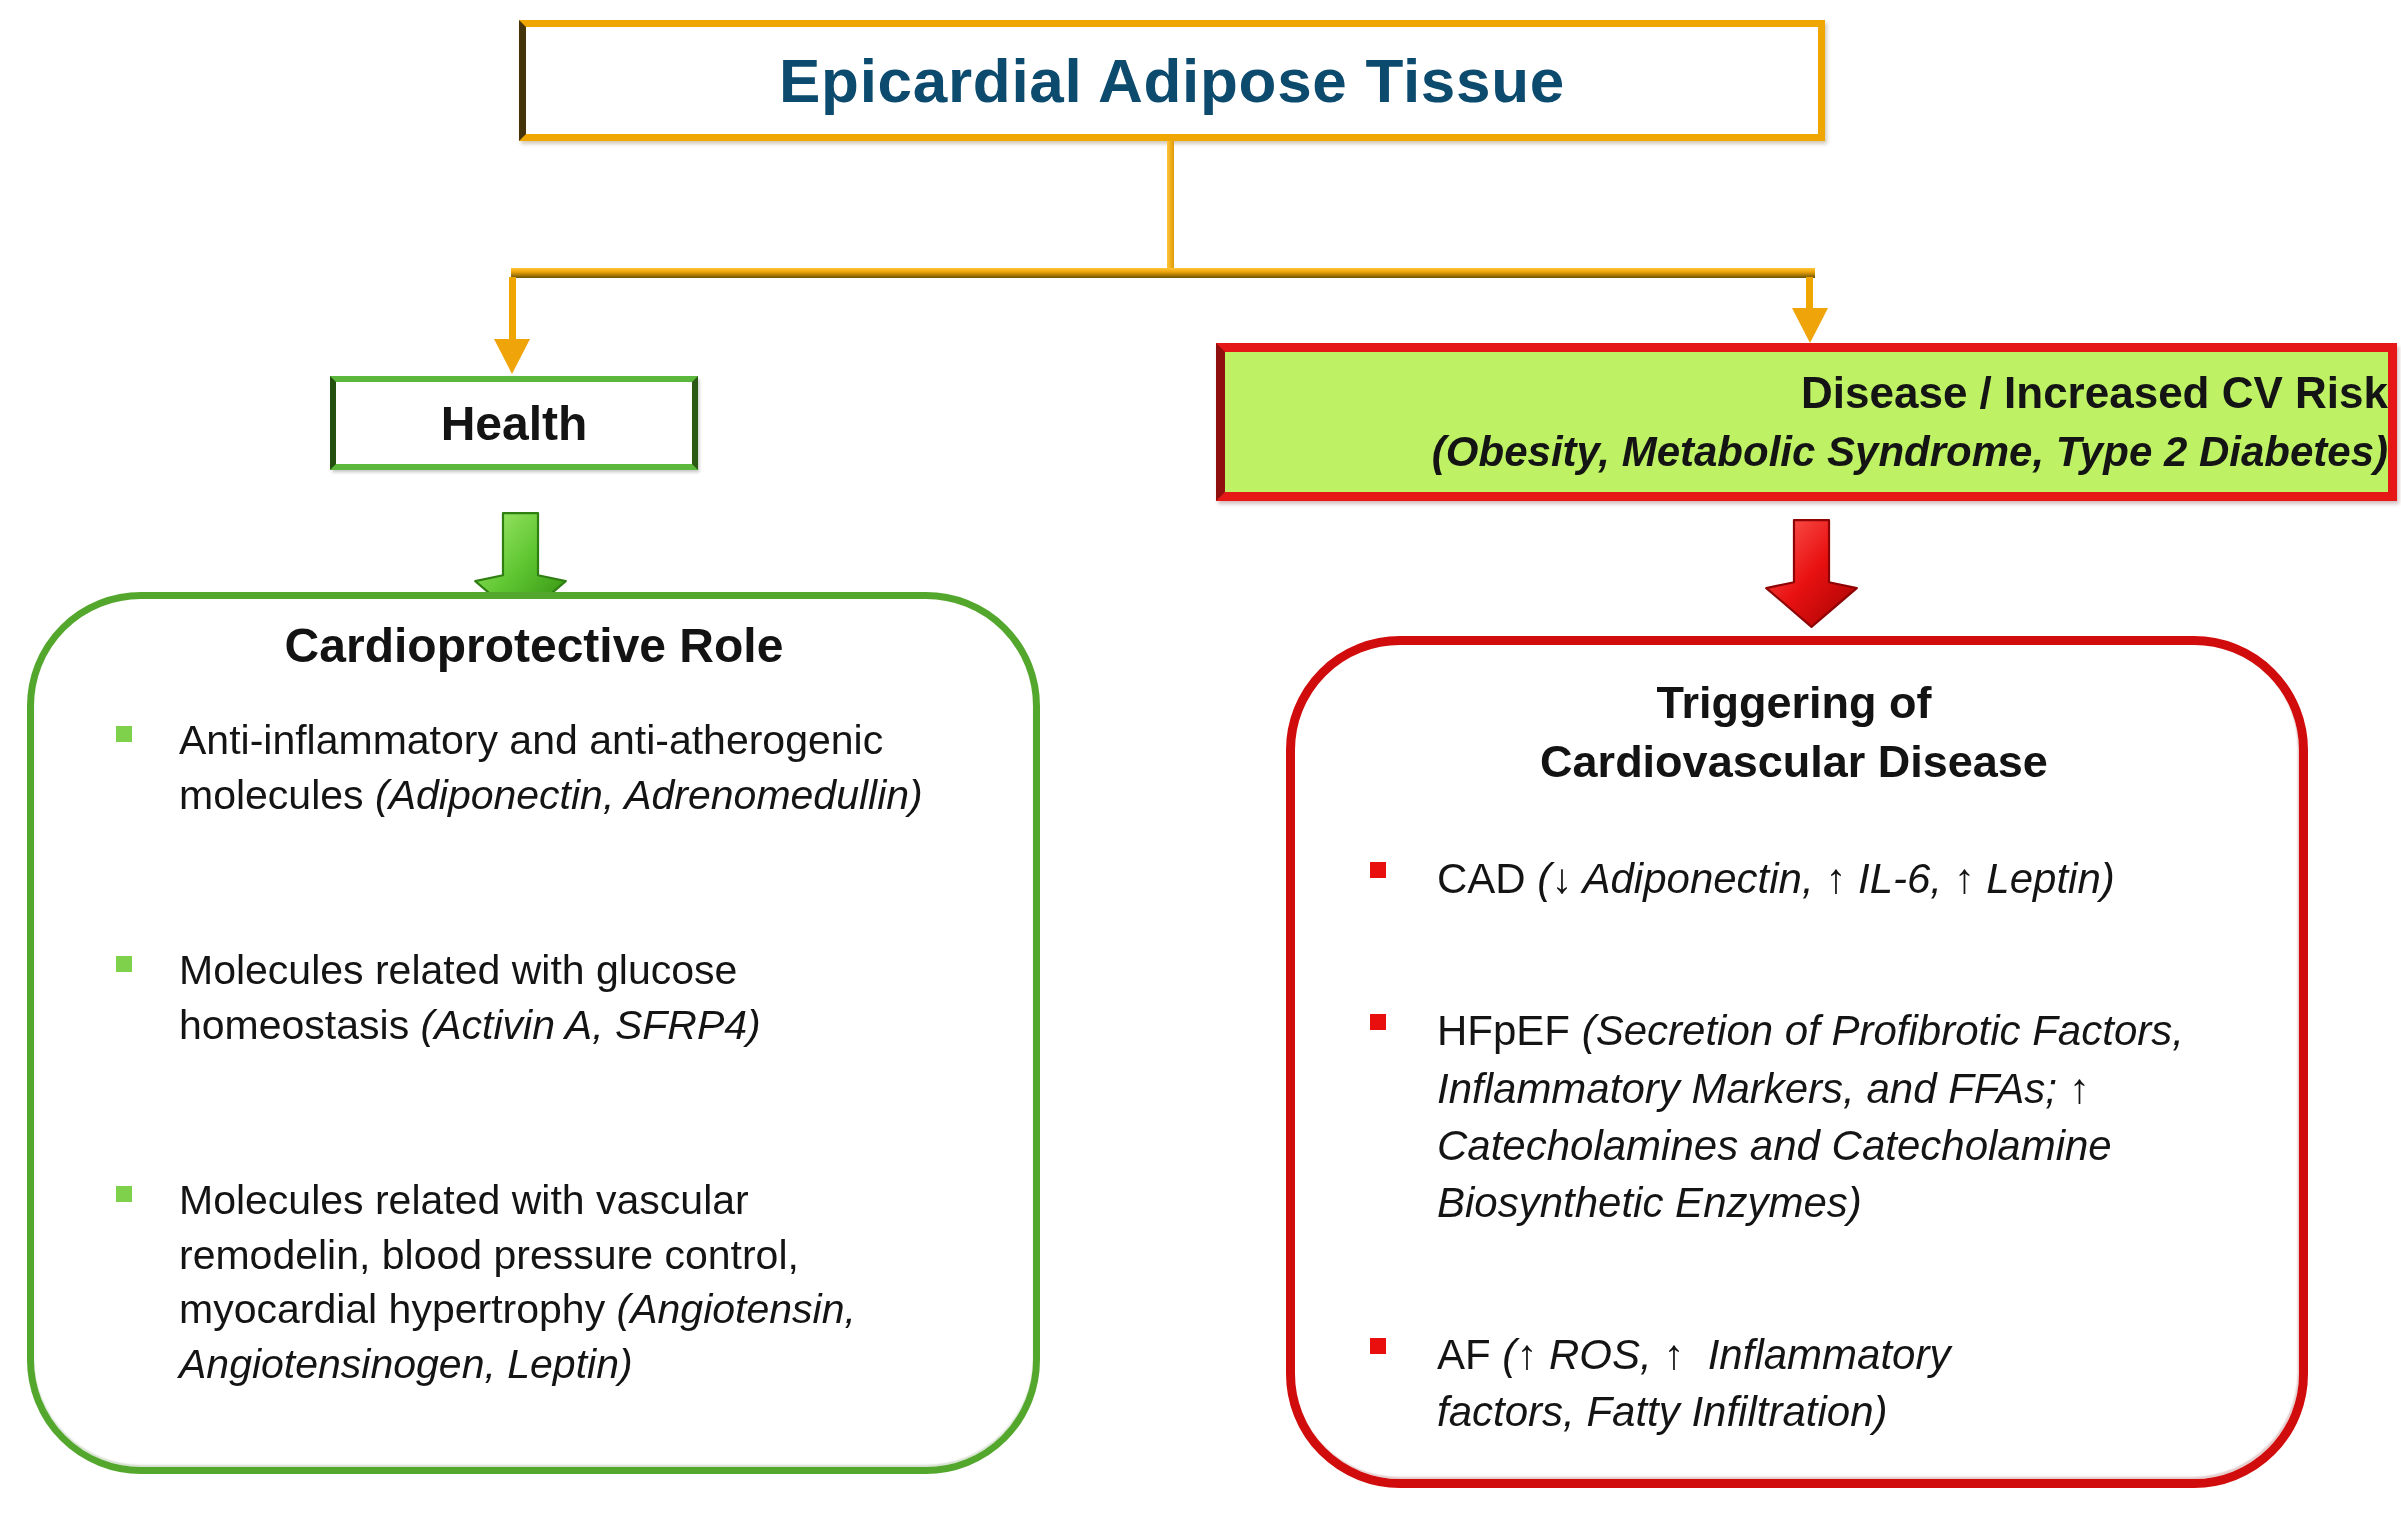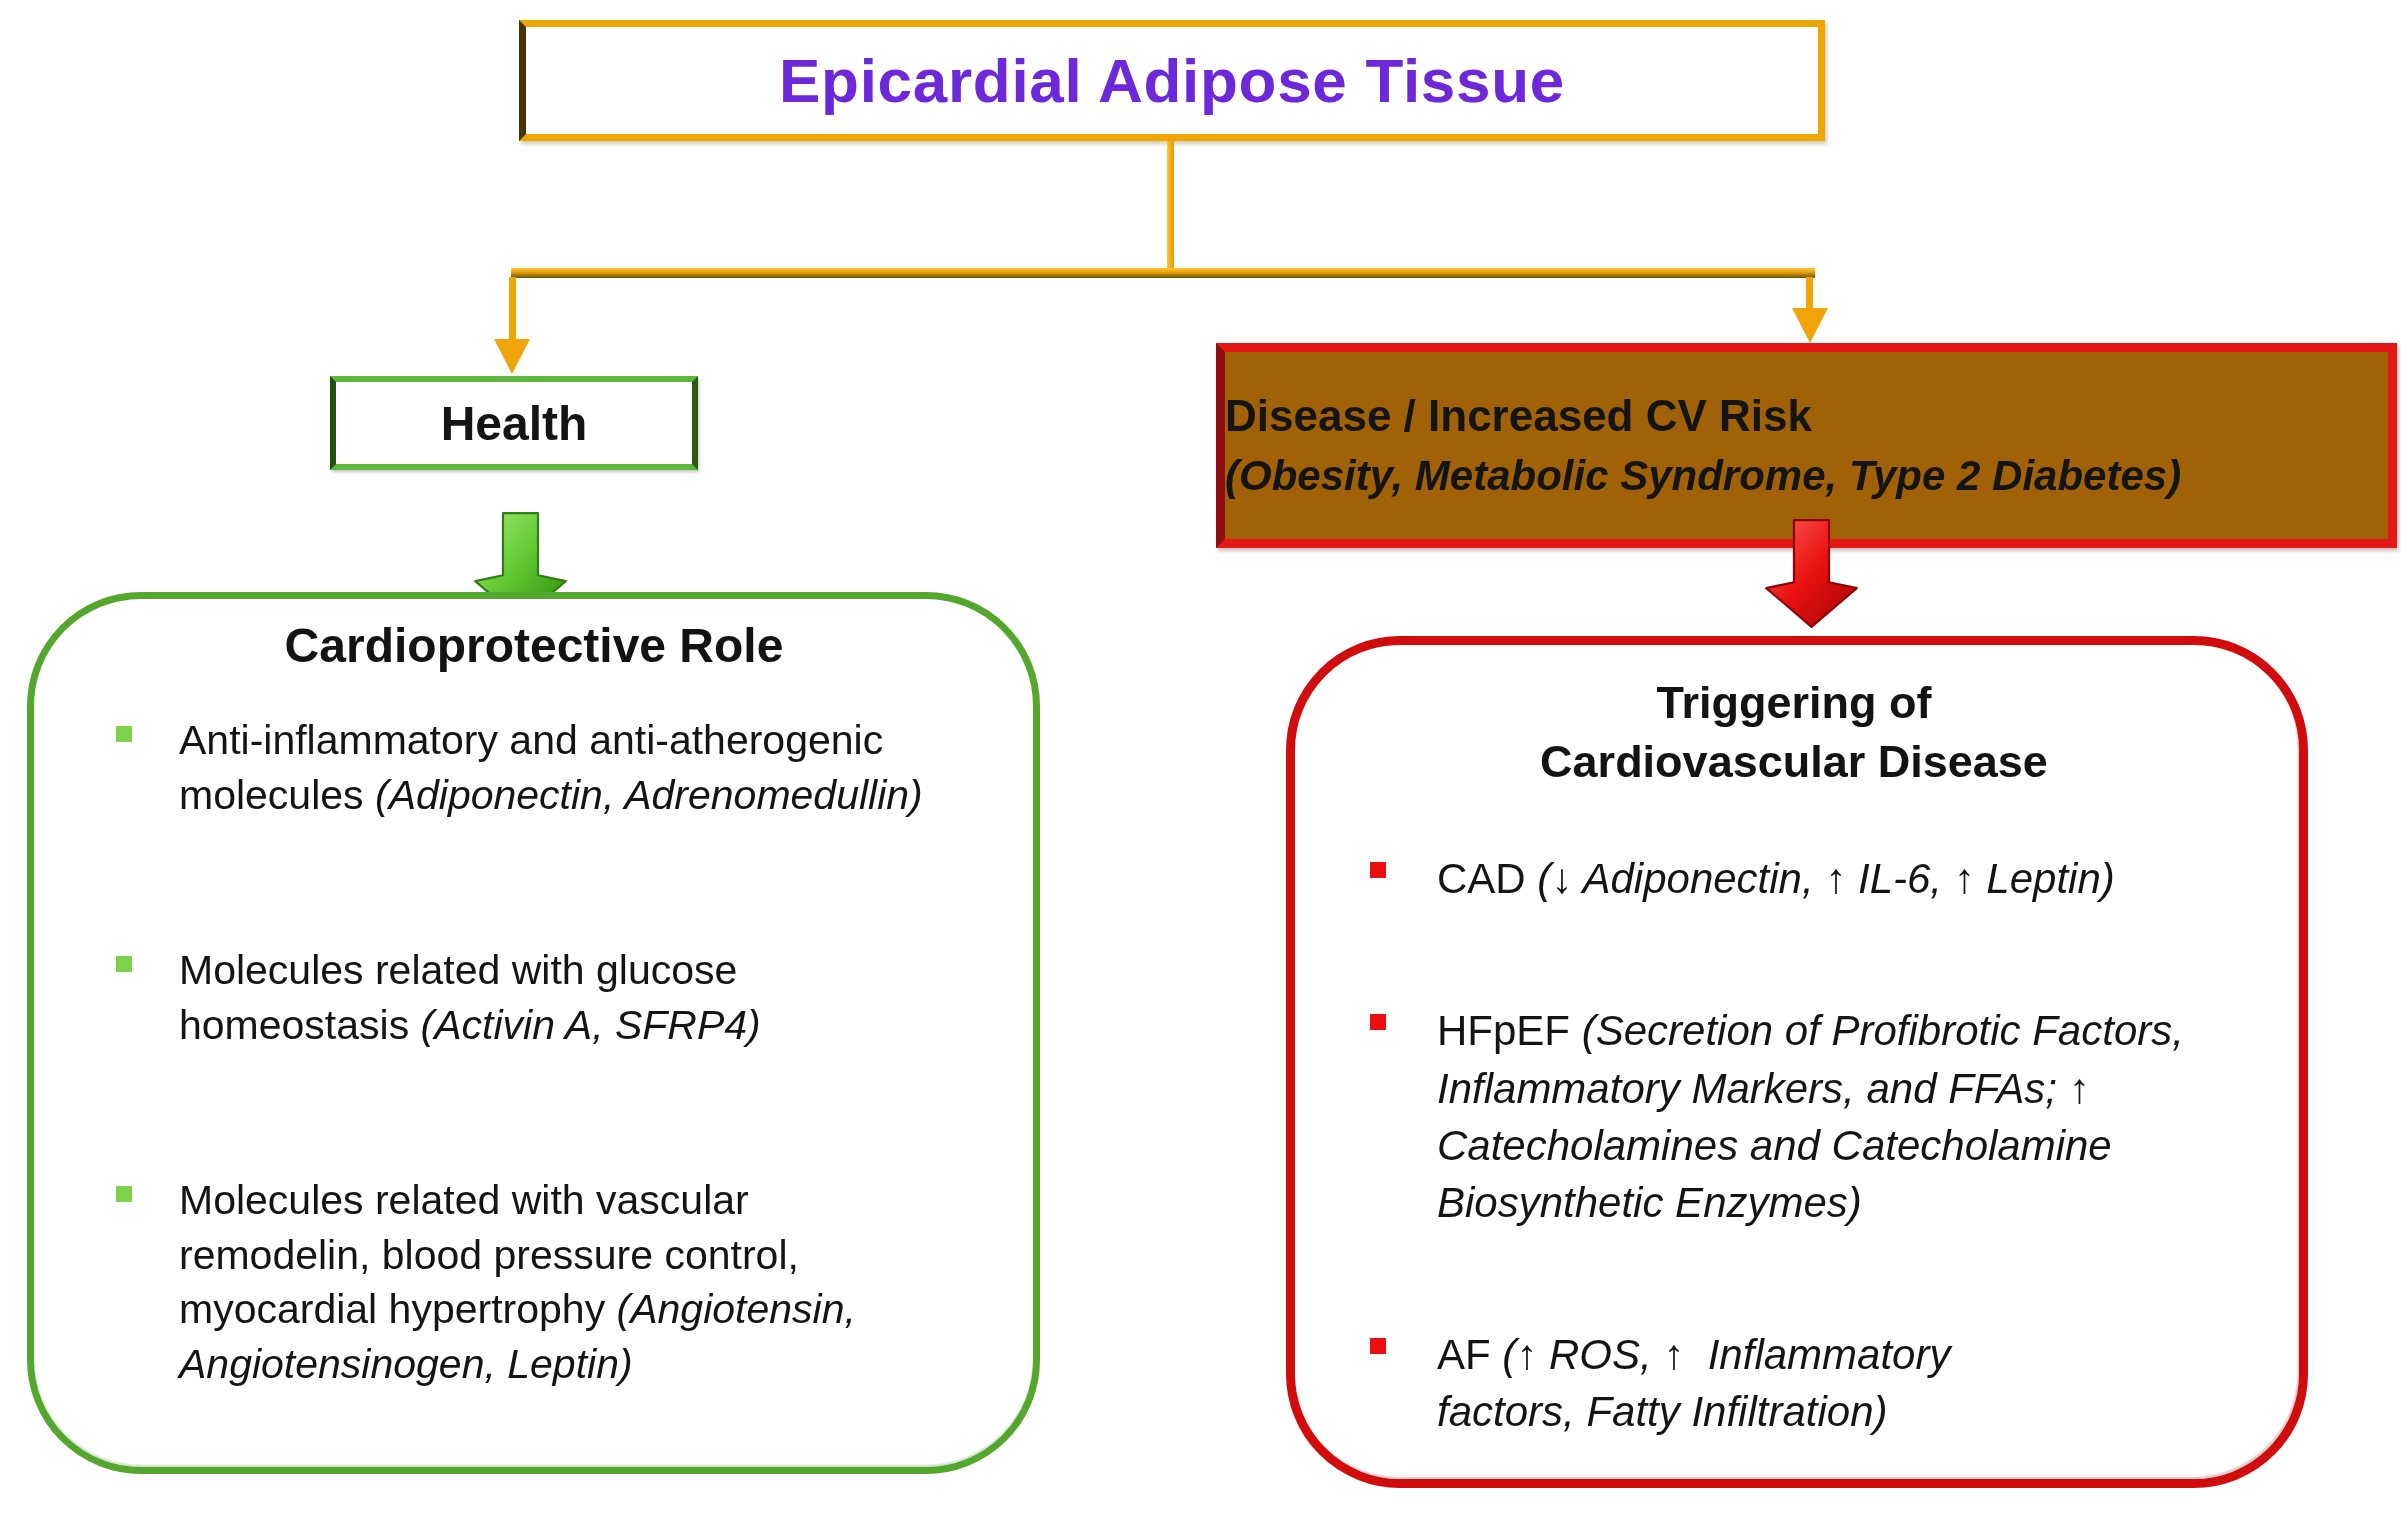--- a/index.html
+++ b/index.html
@@ -6,21 +6,21 @@
   body{width:2401px;height:1513px;overflow:hidden;
        font-family:"Liberation Sans","DejaVu Sans",sans-serif;color:#141414;}
   *,*::before,*::after{box-sizing:border-box;}
   .canvas{position:relative;width:2401px;height:1513px;background:#ffffff;}
 
   
   .top-box{position:absolute;left:519px;top:20px;width:1306px;height:121px;
            background:#fff;border:7.3px solid #F0A600;border-left-color:#45330a;
            box-shadow:1.5px 2.9px 3.7px rgba(90,70,0,.28);
            display:flex;align-items:center;justify-content:center;}
-  .top-box h1{margin:0;font-size:62px;font-weight:bold;letter-spacing:0.7px;color:#6d28d9;}
+  .top-box h1{margin:0;font-size:62px;font-weight:bold;letter-spacing:0.7px;color:#0c4a6e;}
 
   
   .conn{position:absolute;background:#F0A600;}
   .stem-v{left:1167px;top:141px;width:7.3px;height:129px;
           background:linear-gradient(to right,#FFC53A,#E09A05);}
   .hbar{left:511px;top:268px;width:1304px;height:10.3px;
         background:linear-gradient(to bottom,#FFC53A 0%,#EFA50A 38%,#6B5302 100%);}
   .left-v{left:509px;top:277px;width:7.3px;height:63px;}
   .right-v{left:1806px;top:277px;width:7.3px;height:32px;}
   .tri{position:absolute;width:0;height:0;
@@ -30,24 +30,24 @@
   .tri.r{left:1792px;top:308px;}
 
   
   .health-box{position:absolute;left:330px;top:376px;width:368px;height:94px;
               background:#fff;border:6.6px solid #5CB83C;
               border-left-color:#24500f;border-right-color:#2a5a14;
               box-shadow:2.2px 2.9px 2.9px rgba(0,0,0,.22);
               display:flex;align-items:center;justify-content:center;}
   .health-box span{font-size:48px;font-weight:bold;}
 
-  .disease-box{position:absolute;left:1216px;top:343px;width:1181px;height:205px;
-               background:#a16207;border:9.5px solid #E51717;border-left-color:#8f0f0f;
+  .disease-box{position:absolute;left:1216px;top:343px;width:1181px;height:158px;
+               background:#bef264;border:9.5px solid #E51717;border-left-color:#8f0f0f;
                box-shadow:2.2px 2.9px 3.7px rgba(80,0,0,.25);
-               display:flex;flex-direction:column;align-items:flex-start;justify-content:center;gap:10.3px;}
+               display:flex;flex-direction:column;align-items:flex-end;justify-content:center;gap:10.3px;}
   .disease-box .l1{font-size:44px;font-weight:bold;}
   .disease-box .l2{font-size:42px;font-weight:bold;font-style:italic;}
 
   
   .block-arrow{position:absolute;width:103px;height:111px;}
   .block-arrow.green{left:469px;top:511px;}
   .block-arrow.red{left:1760px;top:518px;}
 
   
   .round{position:absolute;background:#fff;border-radius:114px;}

